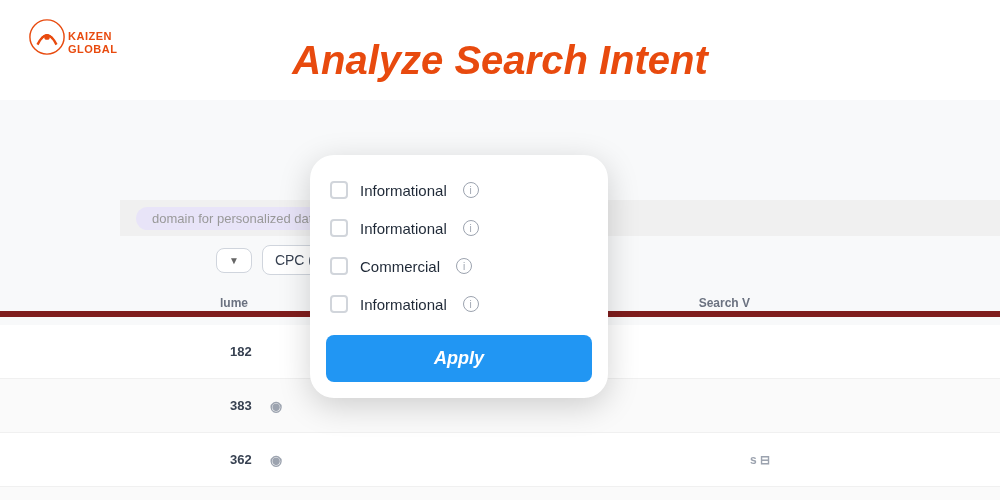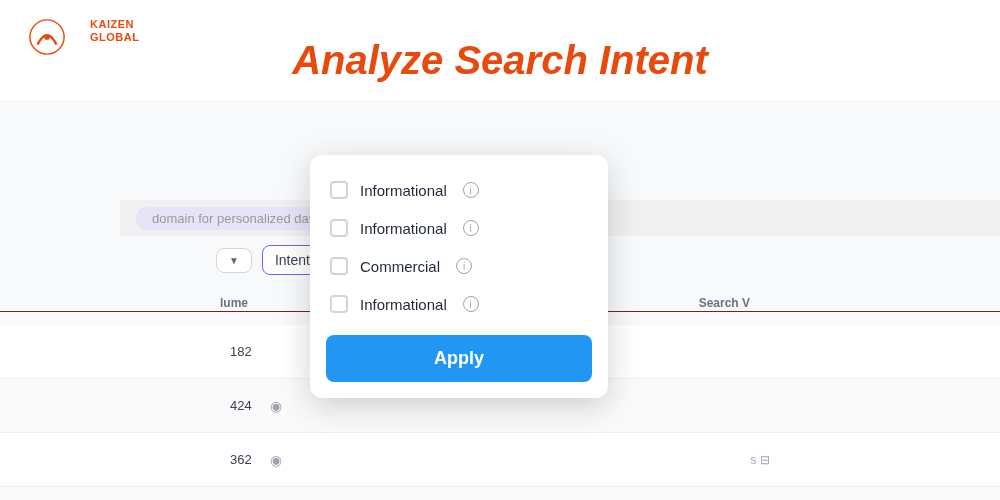--- a/index.html
+++ b/index.html
@@ -11,22 +11,22 @@
       overflow: hidden;
       position: relative;
     }
 
     
     .logo-area {
       position: absolute;
       top: 18px;
       left: 28px;
       display: flex;
-      align-items: flex-start;
-      gap: 24px;
+      align-items: flex-end;
+      gap: 2px;
     }
     .logo-icon {
       width: 38px;
       height: 38px;
     }
     .logo-text {
       font-size: 11px;
       font-weight: 700;
       color: #e84a0e;
       line-height: 1.2;
@@ -111,21 +111,21 @@
     }
 
     
     .table-header {
       position: absolute;
       top: 195px;
       left: 0;
       right: 0;
       display: flex;
       align-items: center;
-      border-bottom: 1px solid #7f1d1d;
+      border-bottom: 6px solid #7f1d1d;
       padding: 8px 0;
       background: #f8f9fa;
     }
     .col-volume {
       position: absolute;
       left: 220px;
       font-size: 12px;
       color: #6b7280;
       font-weight: 600;
     }
@@ -137,20 +137,21 @@
       font-weight: 600;
     }
 
     
     .table-rows {
       position: absolute;
       top: 225px;
       left: 0;
       right: 0;
       bottom: 0;
+      font-weight: bold;
     }
     .table-row {
       display: flex;
       align-items: center;
       height: 54px;
       border-bottom: 1px solid #f0f0f0;
       background: white;
       padding: 0 16px;
       position: relative;
     }
@@ -178,21 +179,21 @@
       font-size: 12px;
     }
 
     
     .dropdown-popup {
       position: absolute;
       top: 155px;
       left: 310px;
       width: 298px;
       background: white;
-      border-radius: 12px;
+      border-radius: 24px;
       box-shadow: 0 8px 32px rgba(0,0,0,0.18);
       padding: 16px 0 16px 0;
       z-index: 100;
     }
 
     .dropdown-option {
       display: flex;
       align-items: center;
       gap: 12px;
       padding: 10px 20px;
@@ -230,20 +231,21 @@
       background: #2196f3;
       color: white;
       border: none;
       border-radius: 8px;
       padding: 13px 0;
       width: calc(100% - 32px);
       font-size: 18px;
       font-weight: 700;
       cursor: pointer;
       text-align: center;
+      font-style: italic;
     }
 
     
     .inc-label {
       position: absolute;
       top: 144px;
       right: 290px;
       font-size: 14px;
       color: #374151;
     }
@@ -269,42 +271,38 @@
 <div class="bg-table">
 
   <div class="domain-bar">
     <span class="domain-bar-text">domain for personalized data</span>
   </div>
 
   <div class="filter-row">
     <button class="filter-btn">
       <span class="chevron-icon">▼</span>
     </button>
-    <button class="filter-btn active">
-      <span>Intent</span>
-      <span class="chevron-icon">▼</span>
-    </button>
     <button class="filter-btn">
       <span>CPC (USD)</span>
       <span class="chevron-icon">▼</span>
     </button>
     <span class="inc-label">Inc</span>
   </div>
 
   <div class="table-header">
     <span class="col-volume">lume</span>
     <span class="col-total">Search V</span>
   </div>
 
   <div class="table-rows">
     <div class="table-row">
       <span class="row-num">182</span>
     </div>
     <div class="table-row">
-      <span class="row-num">424</span>
+      <span class="row-num">383</span>
       <span class="row-eye" style="left:270px">◉</span>
     </div>
     <div class="table-row">
       <span class="row-num">362</span>
       <span class="row-eye" style="left:270px">◉</span>
       <span class="row-actions">s ⊟</span>
     </div>
     <div class="table-row">
       
       

